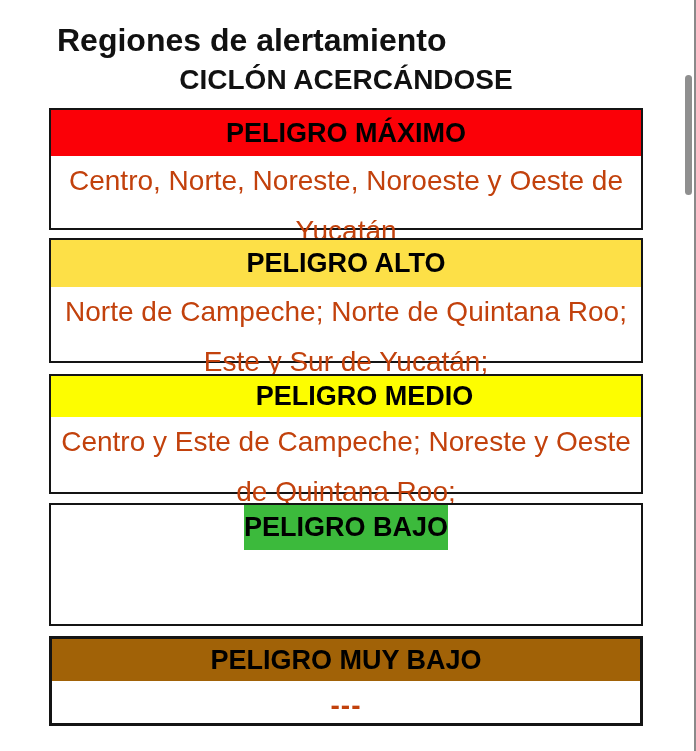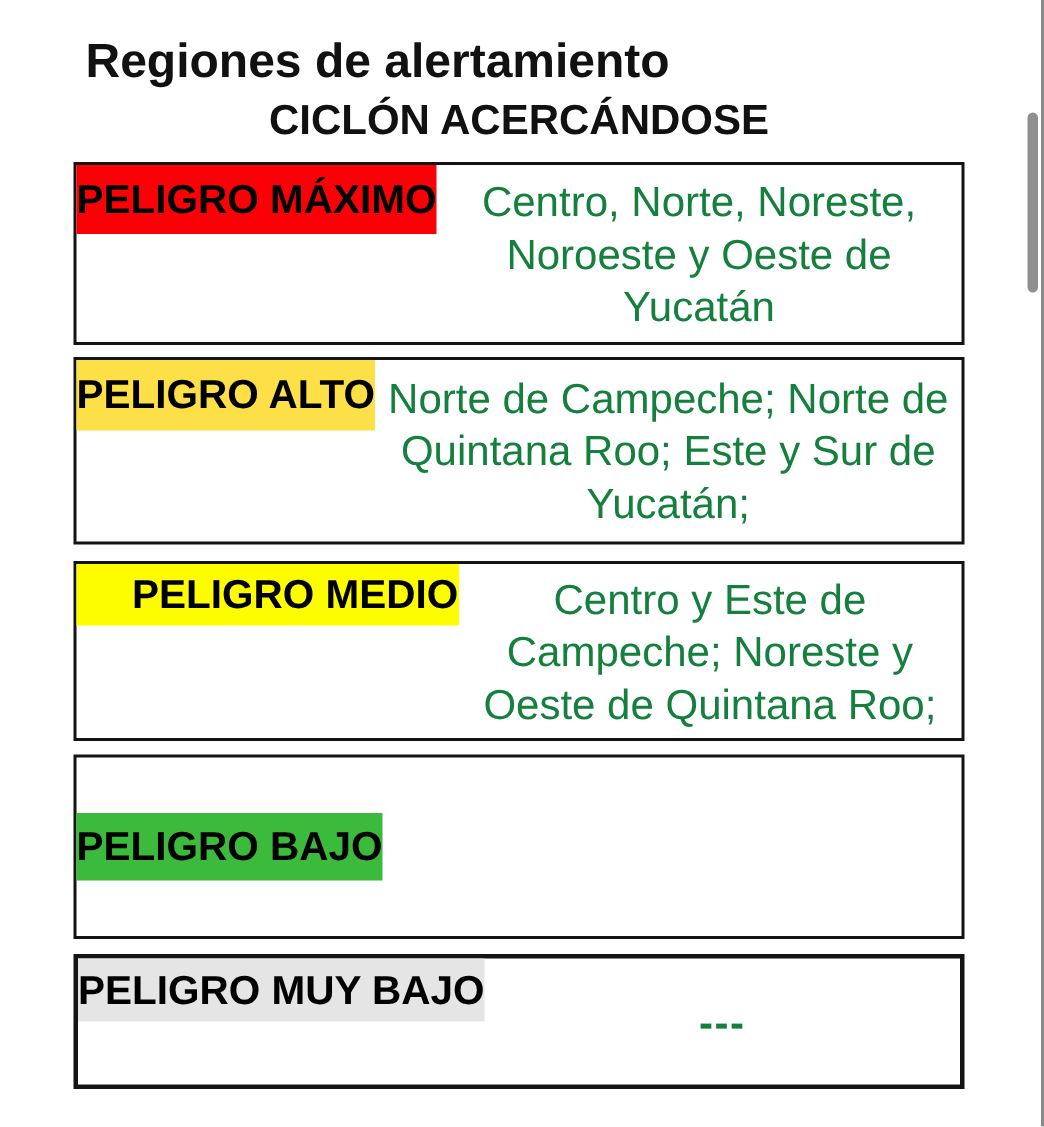--- a/index.html
+++ b/index.html
@@ -35,41 +35,41 @@
     white-space: nowrap;
   }
   .alert-card {
     position: absolute;
     left: 49px;
     width: 594px;
     box-sizing: border-box;
     border: 2px solid #141414;
     background: #ffffff;
     display: flex;
-    flex-direction: row;
+    flex-direction: column;
   }
   .alert-card .hd {
     flex: 0 0 auto;
     display: flex;
     align-items: center;
     justify-content: center;
     font-weight: bold;
     font-size: 27px;
     text-align: center;
     color: #000000;
   }
   .alert-card .bd {
     flex: 1 1 auto;
     display: flex;
     align-items: center;
     justify-content: center;
     text-align: center;
     font-size: 28px;
-    line-height: 35px;
-    color: #15803d;
+    line-height: 50px;
+    color: #c2410c;
   }
   .alert-card .bd p {
     margin: 0;
     max-width: 575px;
   }
   .lvl0 { top: 108px; height: 122px; }
   .lvl0 .hd { height: 46px; }
   .lvl1 { top: 238px; height: 125px; }
   .lvl1 .hd { height: 47px; }
   .lvl2 { top: 374px; height: 120px; }
@@ -125,21 +125,21 @@
     <div class="bd">
       <p>Centro y Este de Campeche; Noreste y Oeste de Quintana Roo;</p>
     </div>
   </section>
 
   <section class="alert-card lvl3">
     <header class="hd" style="background-color: rgb(60, 186, 60);">PELIGRO BAJO</header>
   </section>
 
   <section class="alert-card lvl4">
-    <header class="hd" style="background-color: #e5e5e5;">PELIGRO MUY BAJO</header>
+    <header class="hd" style="background-color: #a16207;">PELIGRO MUY BAJO</header>
     <div class="bd">
       <p>---</p>
     </div>
   </section>
 
 </div>
 
 <div class="scrollbar-thumb"></div>
 <div class="window-right-border"></div>
 

